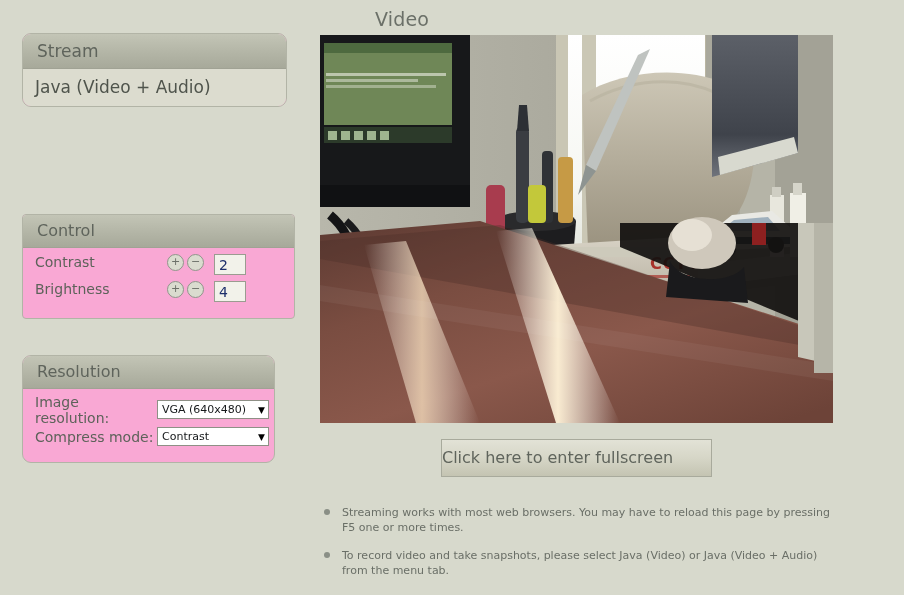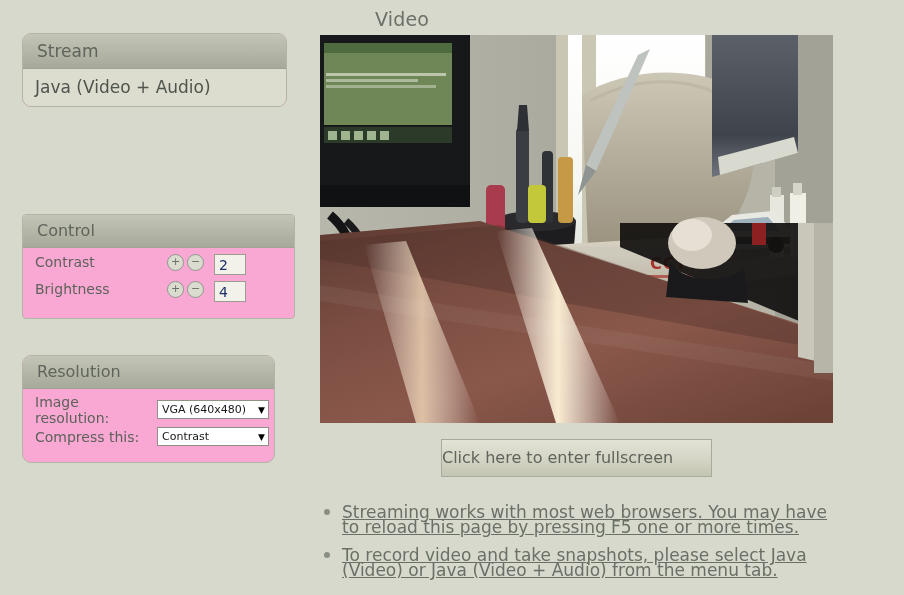--- a/index.html
+++ b/index.html
@@ -210,24 +210,23 @@
   #notes {
     position: absolute;
     left: 320px;
     top: 505px;
     width: 520px;
   }
   .note-item {
     position: relative;
     padding-left: 22px;
     margin-bottom: 13px;
-    font-size: 17px;
+    font-size: 11px;
     line-height: 15px;
     color: #6a6f67;
-    text-decoration: underline;
   }
   .note-bullet {
     position: absolute;
     left: 4px;
     top: 4px;
     width: 6px;
     height: 6px;
     border-radius: 50%;
     background: #8a8f86;
   }
@@ -273,21 +272,21 @@
 
     <div class="res-row">
       <div class="res-label">Image resolution:</div>
       <div class="fake-select">
         <span>VGA (640x480)</span>
         <span class="arrow">▼</span>
       </div>
     </div>
 
     <div class="res-row">
-      <div class="res-label">Compress this:</div>
+      <div class="res-label">Compress mode:</div>
       <div class="fake-select">
         <span>Contrast</span>
         <span class="arrow">▼</span>
       </div>
     </div>
 
   </div>
 </div>
 
 <div id="video-wrap">

